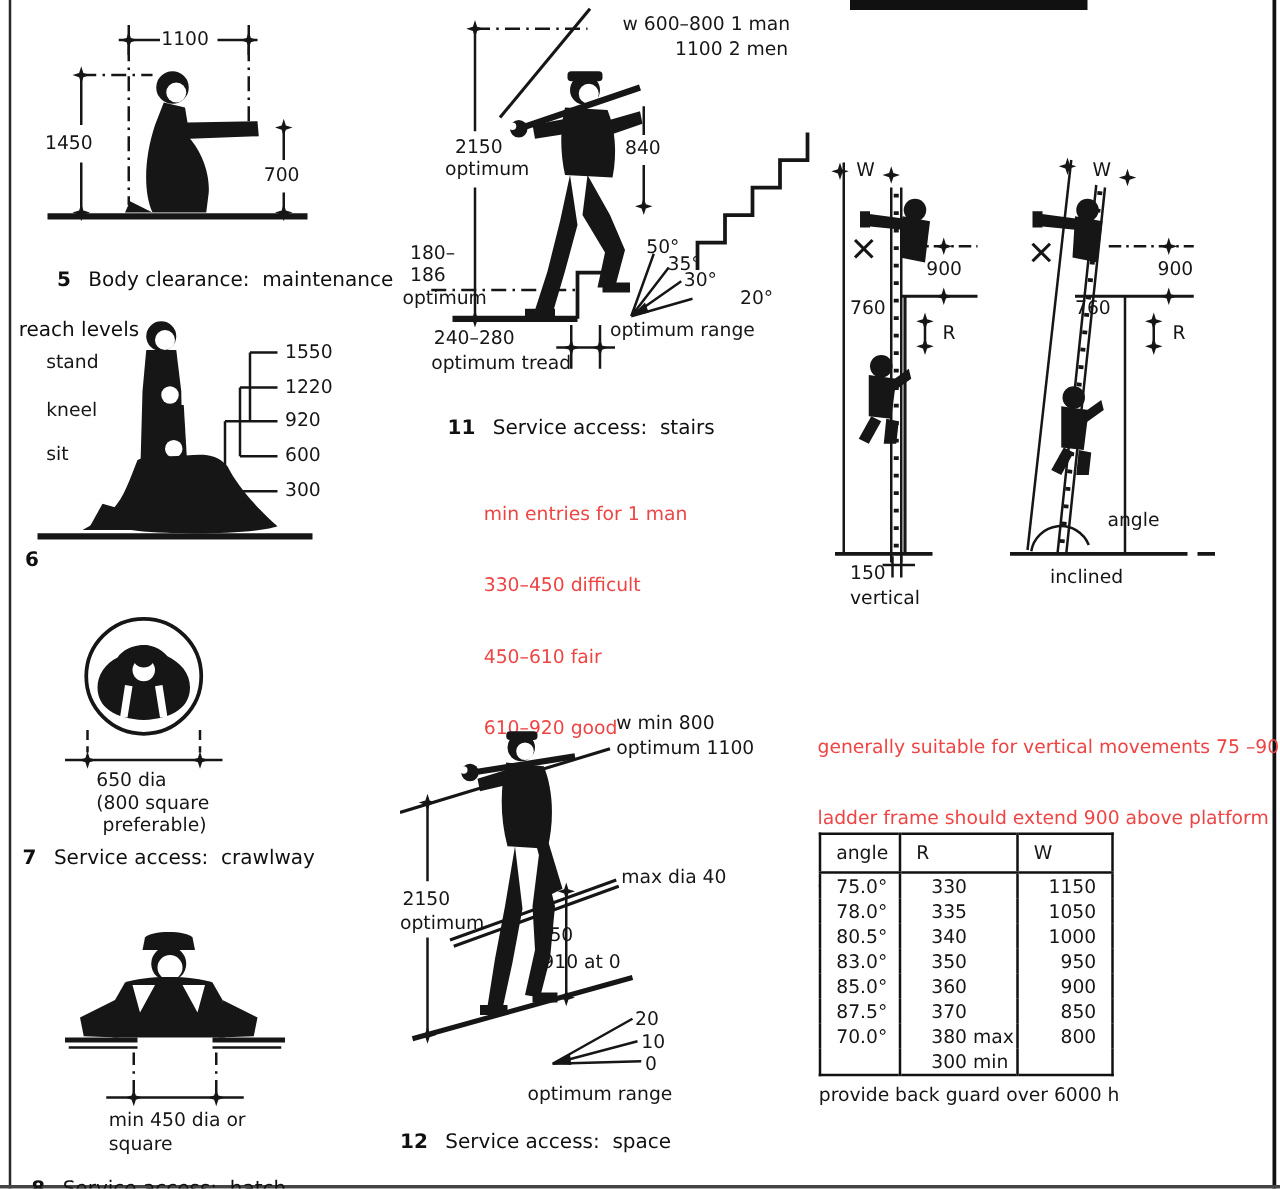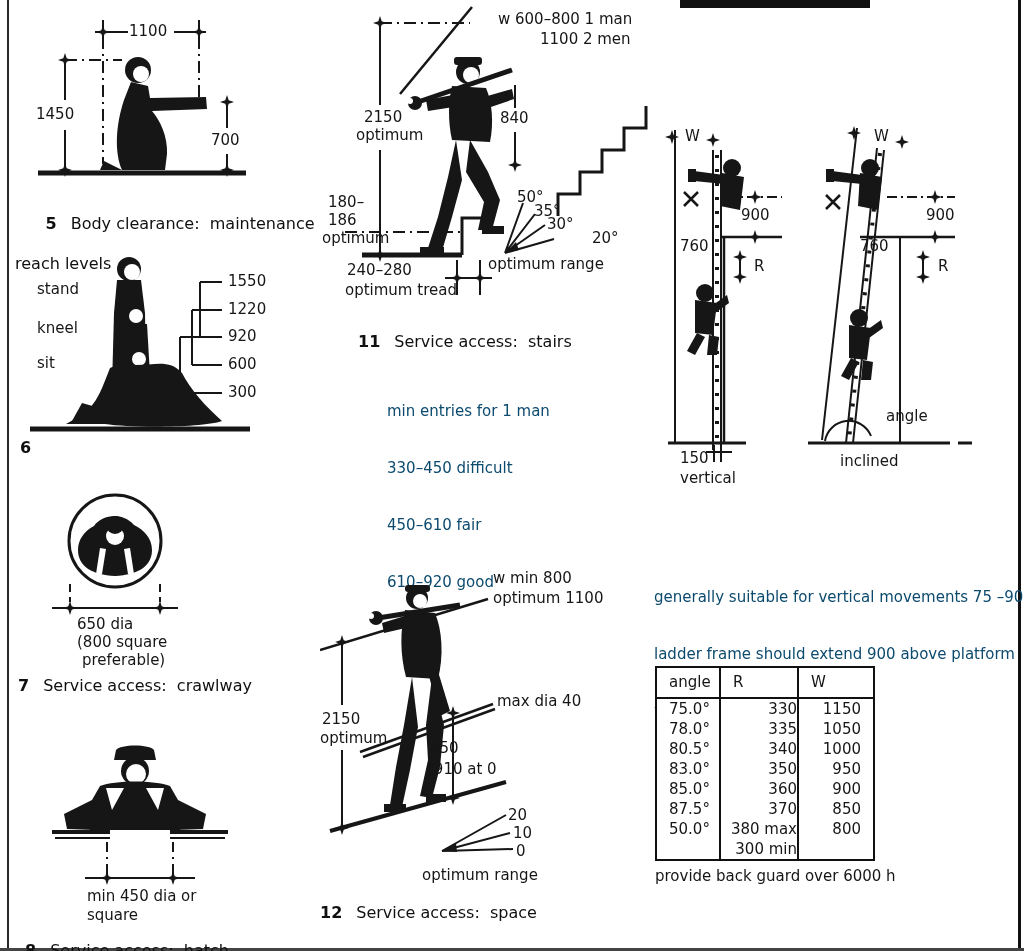--- a/index.html
+++ b/index.html
@@ -4,33 +4,33 @@
 <style>
   html,body{margin:0;padding:0;background:#e9e9e9;}
   #canvas{position:relative;width:1024px;height:951px;background:#ffffff;overflow:hidden;
           font-family:"DejaVu Sans","Liberation Sans",sans-serif;color:#161616;}
   .edge{position:absolute;background:#2a2a2a;}
   .fig{position:absolute;}
   .lbl{position:absolute;font-size:15px;line-height:1.15;white-space:pre;color:#161616;}
   .cap{position:absolute;font-size:16px;line-height:1.25;white-space:pre;color:#101010;}
   .cap b{font-weight:bold;margin-right:14px;}
   .cap .c2{display:block;}
-  .note-block{position:absolute;font-size:15px;line-height:19px;white-space:pre;color:#0c4a6e;}
+  .note-block{position:absolute;font-size:15px;line-height:19px;white-space:pre;color:#ef4444;}
   svg{position:absolute;left:0;top:0;}
   svg .ln{stroke:#161616;fill:none;}
   svg .blk{fill:#161616;stroke:none;}
   svg .wht{fill:#ffffff;stroke:none;}
   .ltable{position:absolute;border-collapse:collapse;border:2px solid #111;background:#fff;
           font-size:15px;color:#161616;}
   .ltable th{font-weight:normal;text-align:left;border-bottom:2px solid #111;padding:5px 6px 6px 12px;}
   .ltable td,.ltable th{border-left:2px solid #111;}
   .ltable td:first-child,.ltable th:first-child{border-left:none;}
   .ltable td{padding:0;height:20px;line-height:20px;}
   .ltable td.a{padding-left:12px;width:50px;}
-  .ltable td.r{padding-left:8px;width:68px;text-align:right;}
+  .ltable td.r{padding-left:24px;width:68px;}
   .ltable td.w{text-align:right;padding-right:12px;width:62px;}
 </style>
 </head>
 <body>
 
 <div id="canvas">
 
   <svg width="0" height="0">
     <defs>
       <g id="star4">
@@ -396,21 +396,21 @@
             <td class="a">85.0°</td>
             <td class="r">360</td>
             <td class="w">900</td>
           </tr>
         <tr>
             <td class="a">87.5°</td>
             <td class="r">370</td>
             <td class="w">850</td>
           </tr>
         <tr>
-            <td class="a">50.0°</td>
+            <td class="a">70.0°</td>
             <td class="r">380 max</td>
             <td class="w">800</td>
           </tr>
         <tr>
             <td class="a"></td>
             <td class="r">300 min</td>
             <td class="w"></td>
           </tr>
       </tbody>
     </table>

